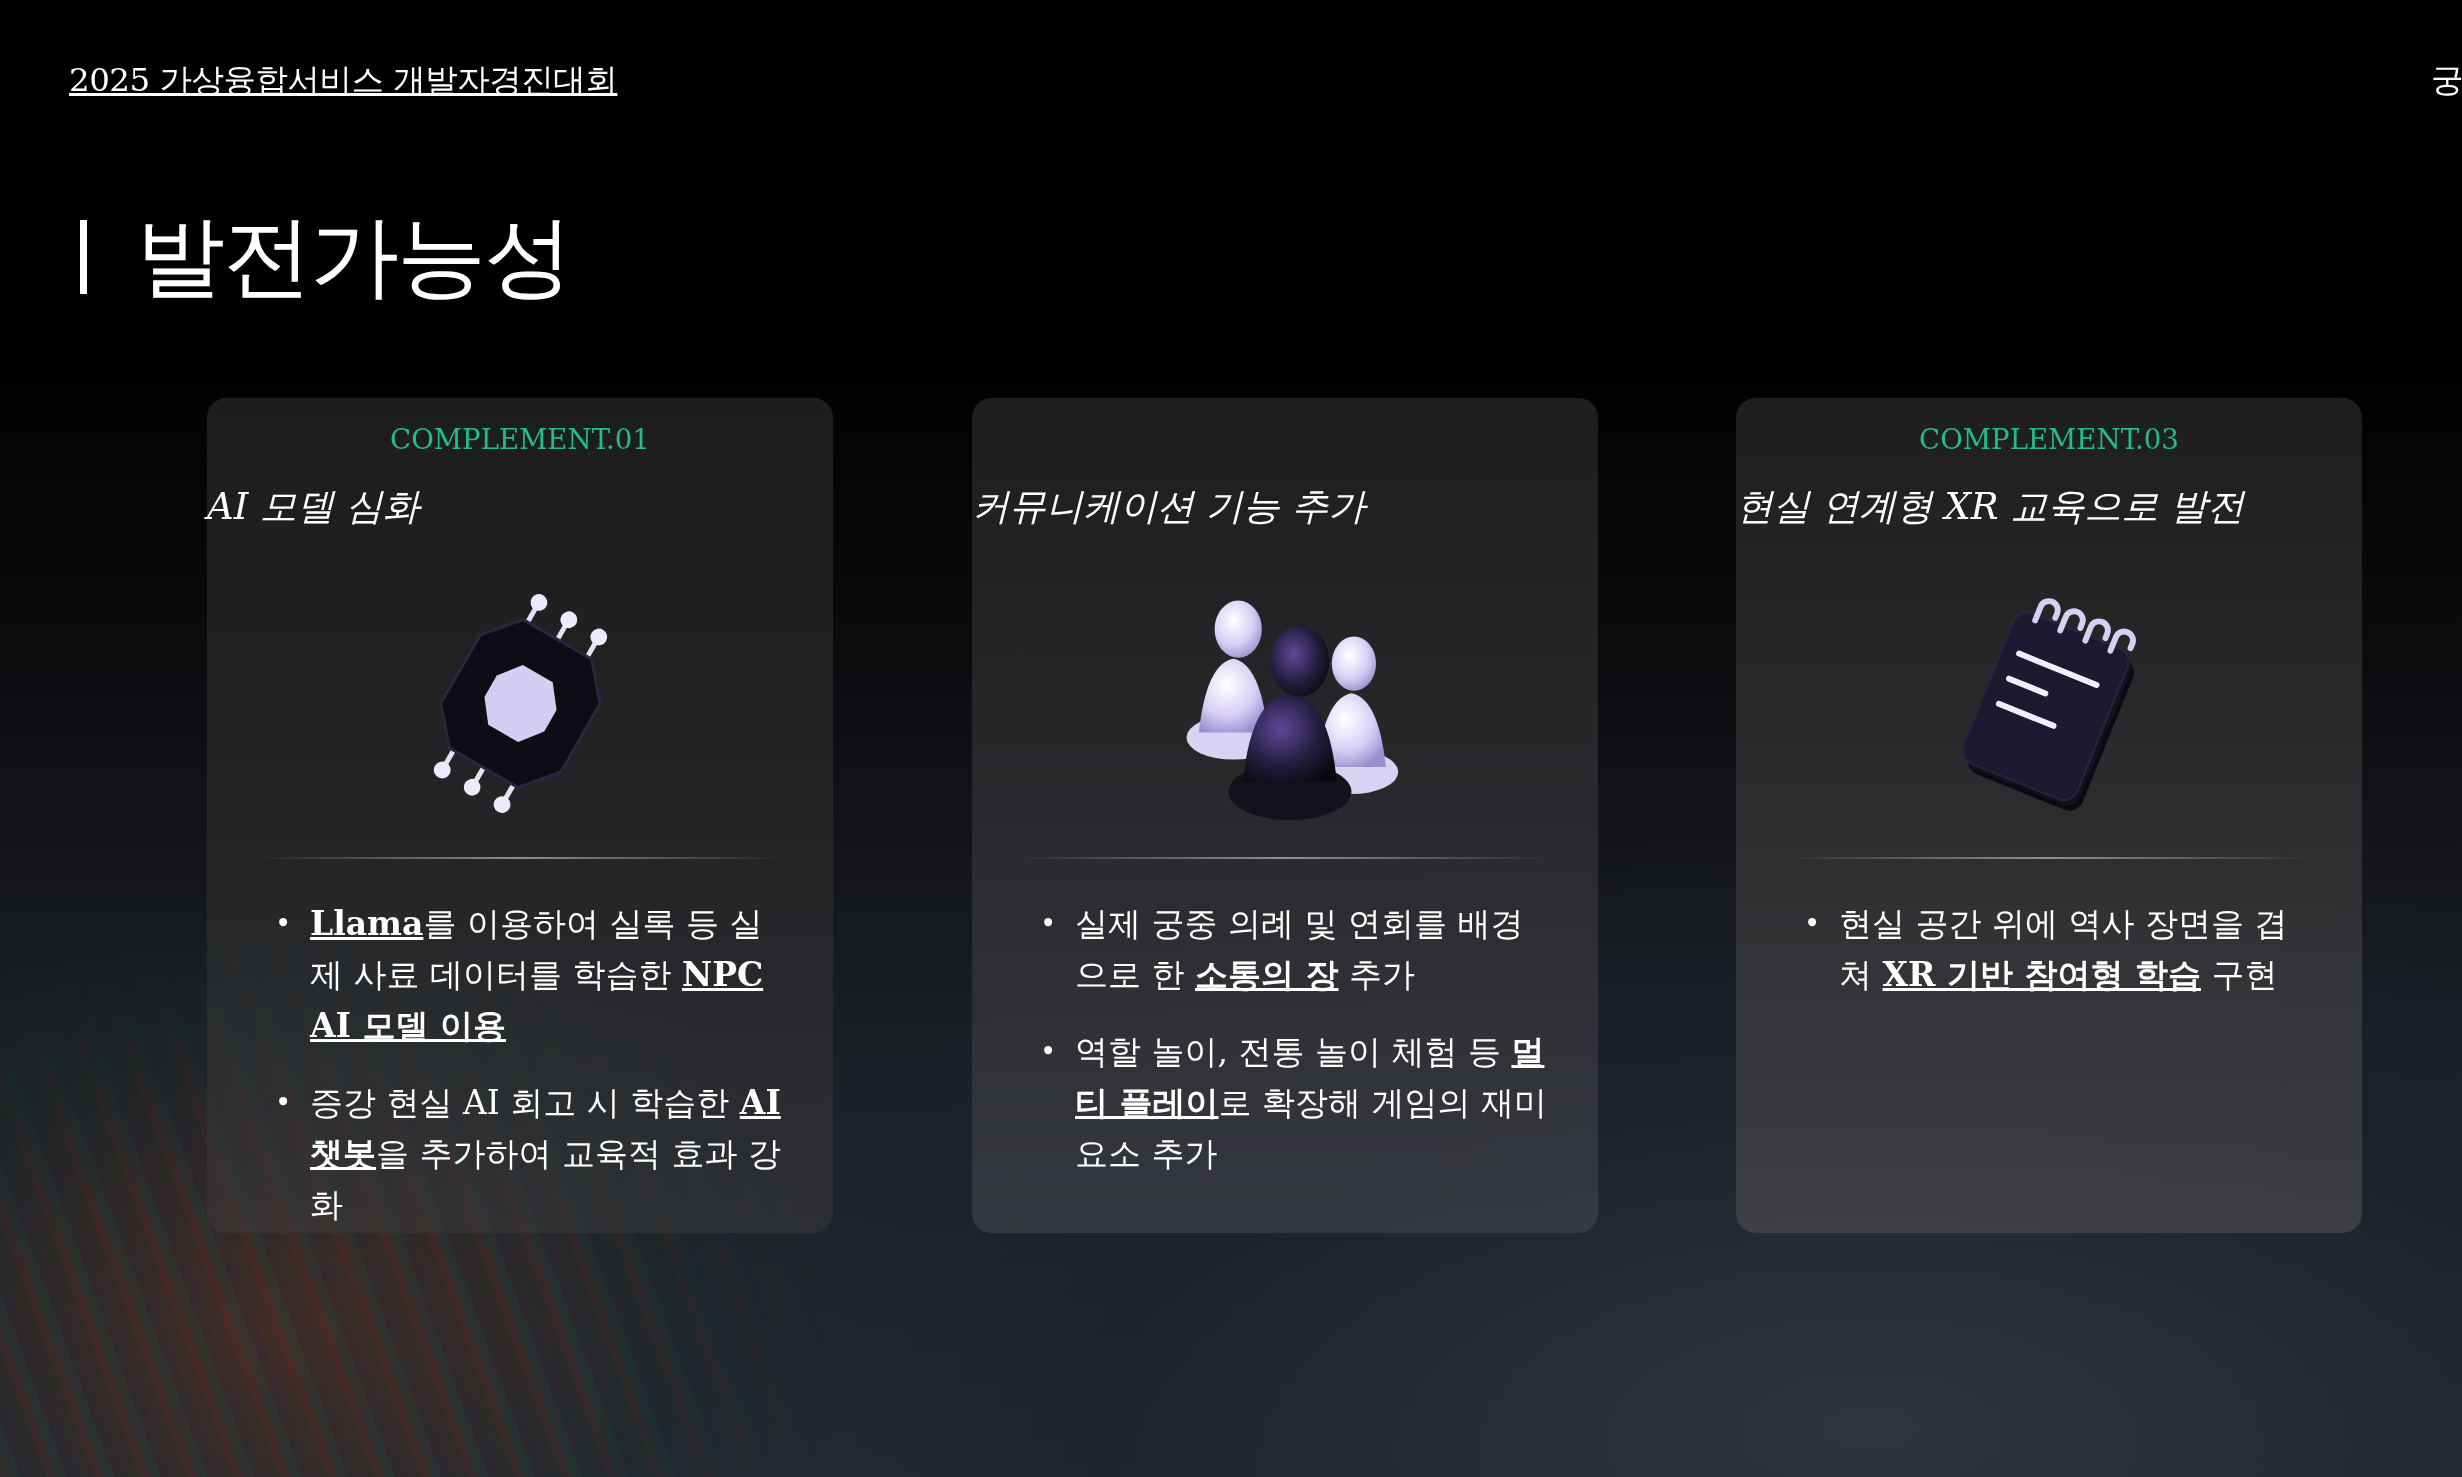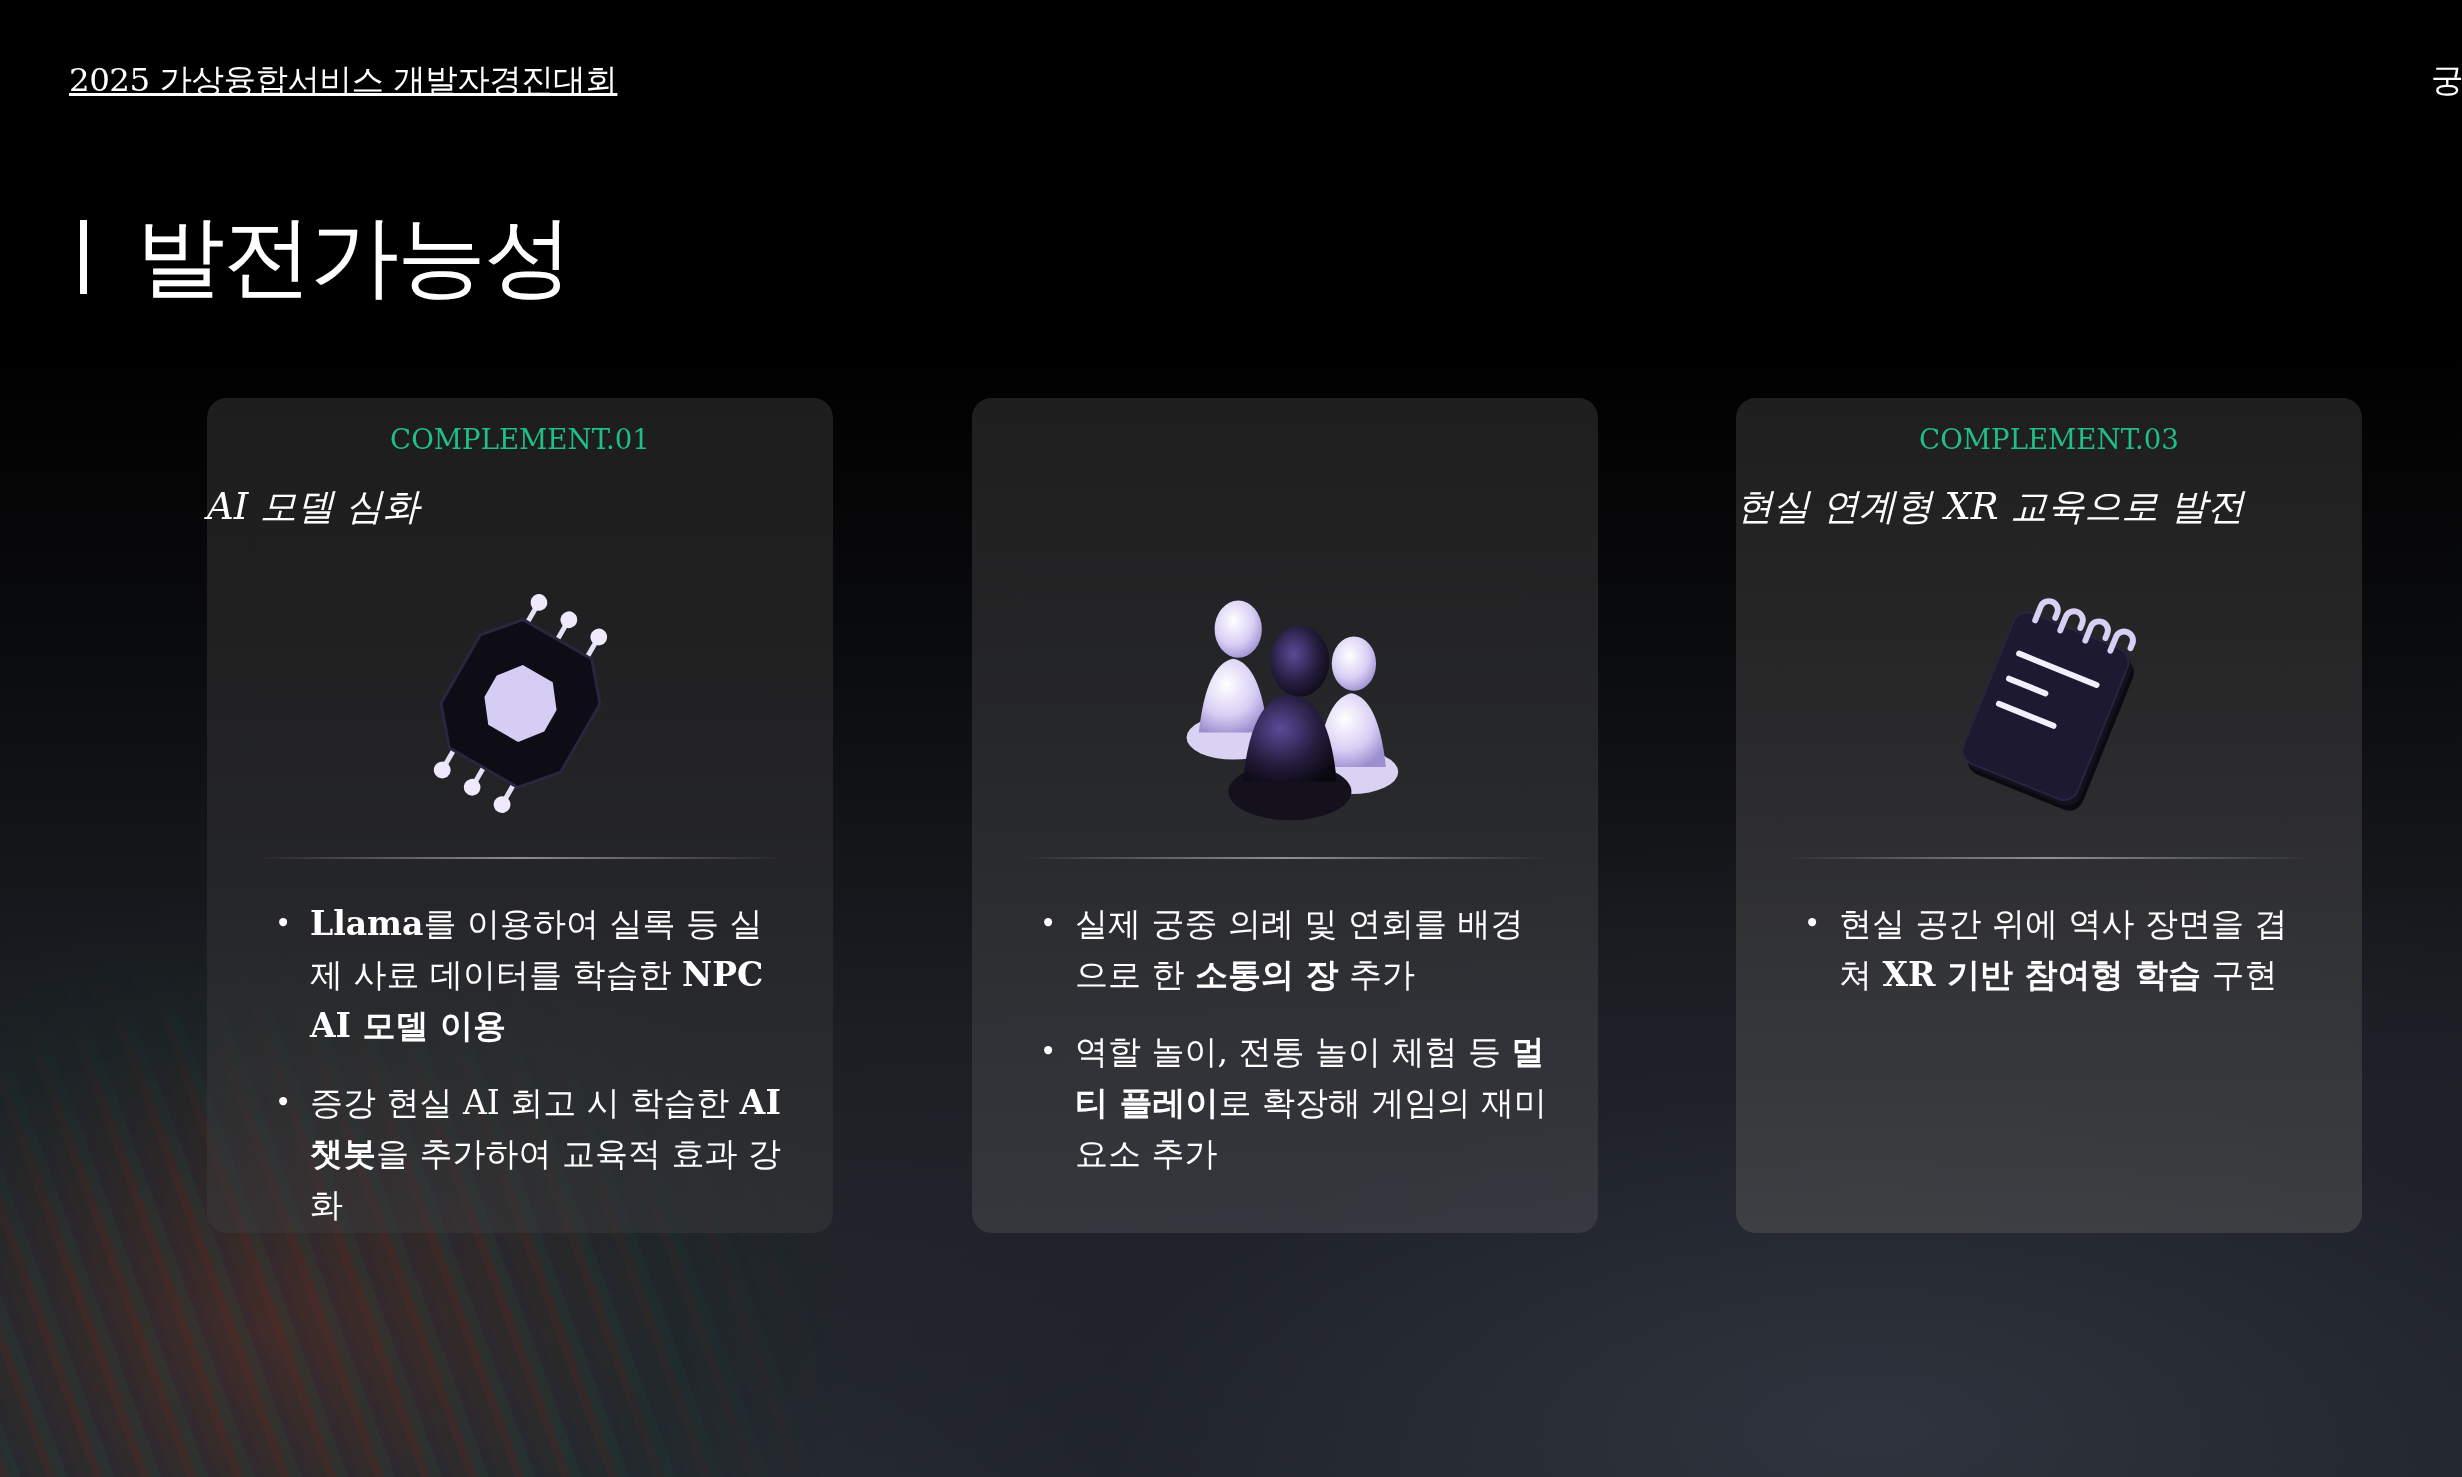--- a/index.html
+++ b/index.html
@@ -66,21 +66,21 @@
     position:absolute; top:500px; left:68px; right:44px;
     list-style:none; margin:0; padding:0;
   }
   .bullets li {
     position:relative; padding-left:35px; font-size:33px; line-height:51px;
     margin-bottom:25.6px; color:#fff;
   }
   .bullets li::before {
     content:"•"; position:absolute; left:0; top:0; font-size:27.6px;
   }
-  .bullets b { font-weight:bold; }
+  .bullets b { font-weight:bold;text-decoration:underline; }
 </style>
 </head>
 <body>
 
 <div class="bg"></div>
 <div class="bg-pattern"></div>
 
 <div class="header-left">2025 가상융합서비스 개발자경진대회</div>
 <div class="header-right">궁중연화</div>
 
@@ -118,20 +118,21 @@
     </svg>
   </div>
   <div class="divider"></div>
   <ul class="bullets">
     <li><b>Llama</b><span>를 이용하여 실록 등 실제 사료 데이터를 학습한  </span><b>NPC AI 모델 이용</b></li>
     <li><span>증강 현실 AI 회고 시 학습한 </span><b>AI 챗봇</b><span>을 추가하여 교육적 효과 강화</span></li>
   </ul>
 </div>
 
 <div class="card card-2">
+  <div class="card-title">커뮤니케이션 기능 추가</div>
   <div class="icon-wrap">
     <svg width="256" height="256" viewBox="0 0 520 520">
       <defs>
         <radialGradient id="pw" cx="0.4" cy="0.35" r="0.7">
             <stop offset="0" stop-color="#ffffff"></stop>
             <stop offset="0.6" stop-color="#d8cff5"></stop>
             <stop offset="1" stop-color="#9c8fd0"></stop>
           </radialGradient>
         <radialGradient id="pd" cx="0.4" cy="0.4" r="0.7">
             <stop offset="0" stop-color="#5b4a99"></stop>

